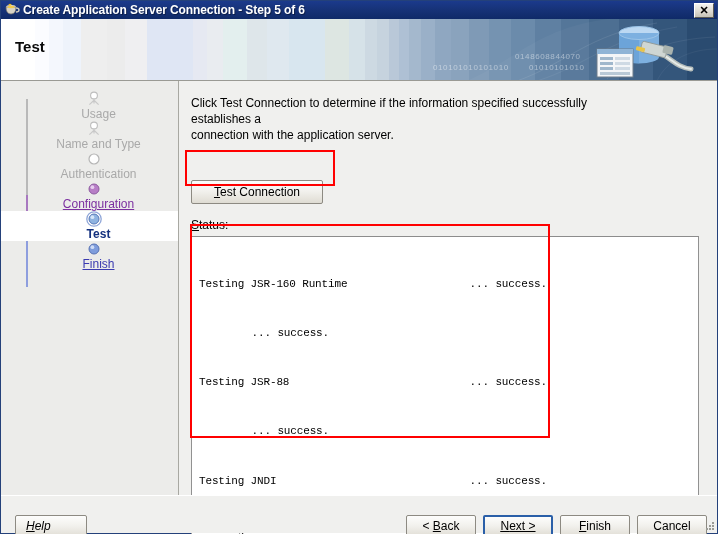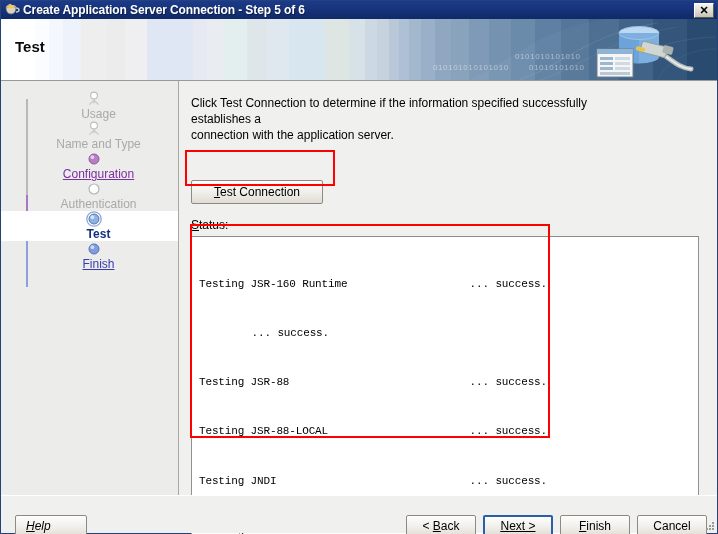--- a/index.html
+++ b/index.html
@@ -267,21 +267,21 @@
 
     <svg class="banner-swoosh" viewBox="0 0 260 62" preserveAspectRatio="none">
       <path d="M10 62 C60 40 80 10 150 0 L260 0 L260 62 Z" fill="rgba(255,255,255,0.07)"></path>
       <path d="M60 62 C110 44 130 16 200 4" fill="none" stroke="rgba(255,255,255,0.18)" stroke-width="1"></path>
       <path d="M80 62 C130 46 150 20 220 8" fill="none" stroke="rgba(255,255,255,0.12)" stroke-width="1"></path>
       <path d="M150 60 C170 36 210 20 258 18" fill="none" stroke="rgba(255,255,255,0.14)" stroke-width="1"></path>
       <path d="M200 62 C210 40 235 30 260 30" fill="none" stroke="rgba(255,255,255,0.10)" stroke-width="1"></path>
     </svg>
 
     <div class="banner-binary" style="left:432px;top:44px;">010101010101010</div>
-    <div class="banner-binary" style="left:514px;top:33px;">0101010101010</div>
+    <div class="banner-binary" style="left:514px;top:33px;">0148608844070</div>
     <div class="banner-binary" style="left:528px;top:44px;">01010101010</div>
 
     <div class="banner-title">Test</div>
 
     <div class="banner-art">
       <svg width="112" height="56" viewBox="0 0 112 56">
 
         <path d="M60 28 C78 30 82 44 100 46" fill="none" stroke="#b9c0bd" stroke-width="5" stroke-linecap="round"></path>
         <path d="M60 28 C78 30 82 44 100 46" fill="none" stroke="#e6ebe8" stroke-width="2" stroke-linecap="round"></path>
 
@@ -330,35 +330,35 @@
             <circle cx="8" cy="4.5" r="3.4" fill="#ffffff" stroke="#bdbdbd" stroke-width="1.1"></circle>
             <path d="M8 8 L8 12.5 M8 9.2 L3.4 13.6 M8 9.2 L12.6 13.6" stroke="#c9c9c9" stroke-width="1.2" fill="none"></path>
           </svg>
         </span>
         <span class="step-label done">Name and Type</span>
       </div>
 
       <div class="step">
         <span class="step-node">
           <svg width="16" height="16" viewBox="0 0 16 16">
+            <circle cx="8" cy="8" r="5" fill="#fdfdfd" stroke="#b5b5b5" stroke-width="1.2"></circle>
+            <circle cx="6.6" cy="6.4" r="1.8" fill="#ffffff"></circle>
+          </svg>
+        </span>
+        <span class="step-label done">Authentication</span>
+      </div>
+
+      <div class="step">
+        <span class="step-node">
+          <svg width="16" height="16" viewBox="0 0 16 16">
             <circle cx="8" cy="8" r="5" fill="#b77ec6" stroke="#8e5aa0" stroke-width="1"></circle>
             <circle cx="6.4" cy="6.2" r="1.9" fill="#e6cdee"></circle>
           </svg>
         </span>
         <span class="step-label link-purple">Configuration</span>
-      </div>
-
-      <div class="step">
-        <span class="step-node">
-          <svg width="16" height="16" viewBox="0 0 16 16">
-            <circle cx="8" cy="8" r="5" fill="#fdfdfd" stroke="#b5b5b5" stroke-width="1.2"></circle>
-            <circle cx="6.6" cy="6.4" r="1.8" fill="#ffffff"></circle>
-          </svg>
-        </span>
-        <span class="step-label done">Authentication</span>
       </div>
 
       <div class="step active">
         <span class="step-node">
           <svg width="16" height="16" viewBox="0 0 16 16">
             <circle cx="8" cy="8" r="7.2" fill="none" stroke="#8fa6d8" stroke-width="1.3"></circle>
             <circle cx="8" cy="8" r="5" fill="#8fb3e0" stroke="#5577b8" stroke-width="1"></circle>
             <circle cx="6.4" cy="6.2" r="1.9" fill="#d6e6f8"></circle>
           </svg>
         </span>
@@ -397,21 +397,20 @@
             <span class="mono-res">... success.</span>
           </div>
           <div class="mono-row">
             <span class="mono-res">... success.</span>
           </div>
           <div class="mono-row">
             <span class="mono-name">Testing JSR-88</span>
             <span class="mono-res">... success.</span>
           </div>
           <div class="mono-row">
-            <span class="mono-name">Testing JSR-88-LOCAL</span>
             <span class="mono-res">... success.</span>
           </div>
           <div class="mono-row">
             <span class="mono-name">Testing JNDI</span>
             <span class="mono-res">... success.</span>
           </div>
           <div class="mono-row">
             <span class="mono-name">Testing JSR-160 Edit</span>
             <span class="mono-res">... success.</span>
           </div>

